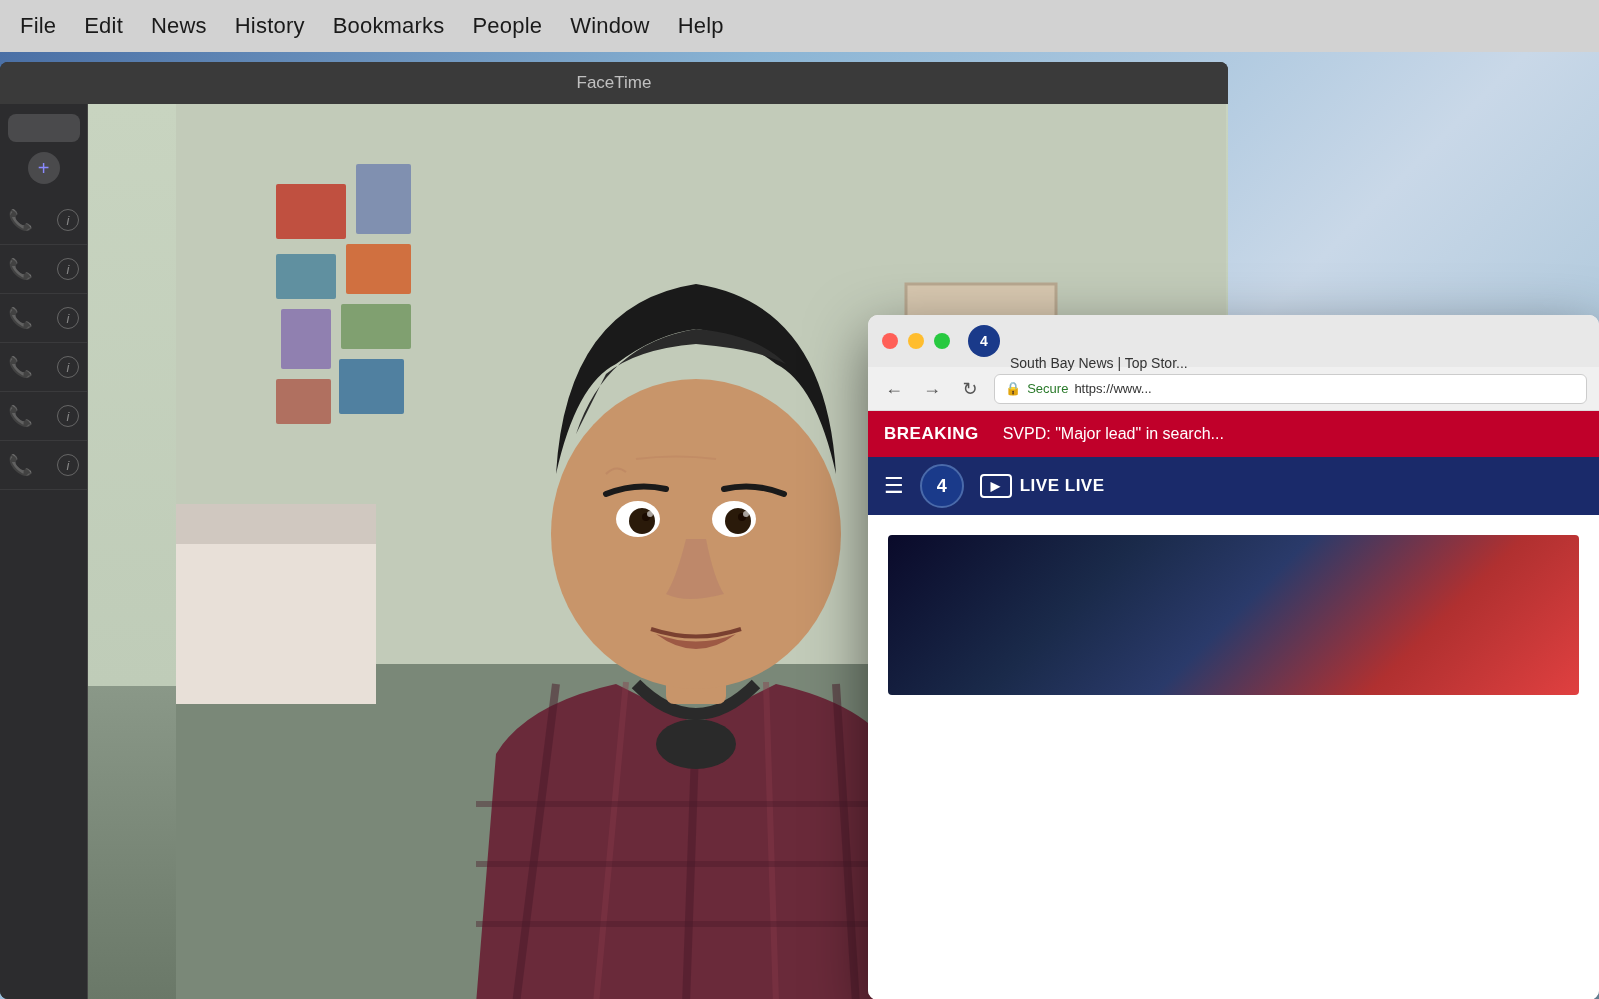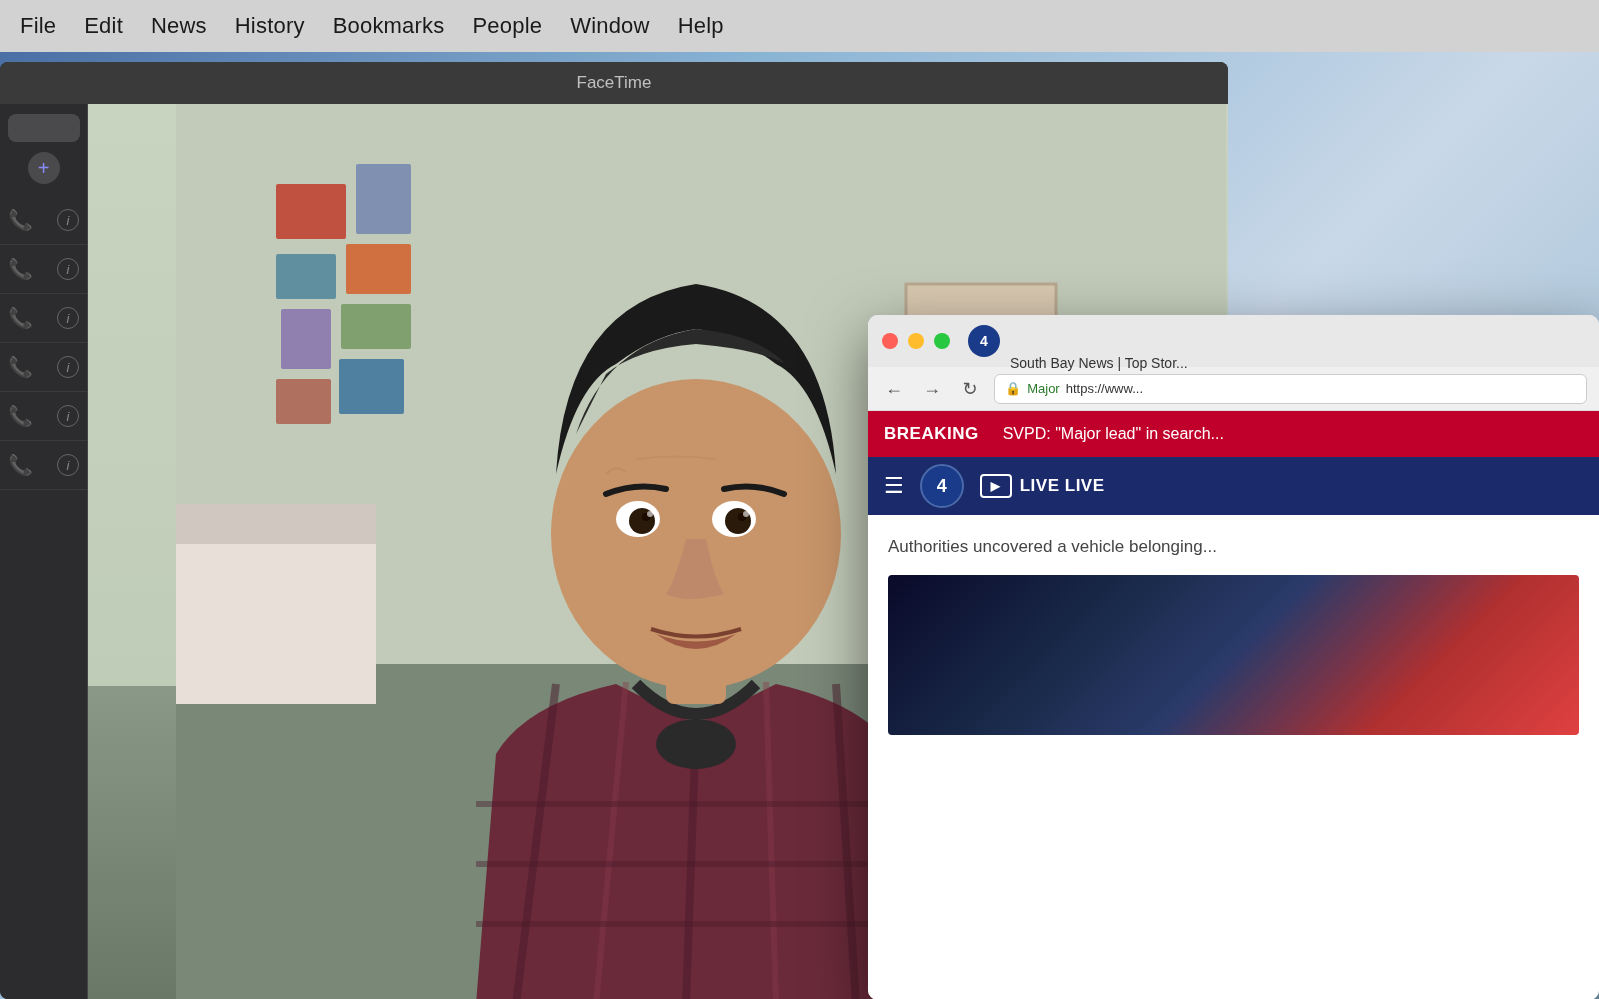--- a/index.html
+++ b/index.html
@@ -537,38 +537,37 @@
     <div class="browser-channel-icon">4</div>
     <span class="browser-tab-title">South Bay News | Top Stor...</span>
   </div>
 
   <div class="browser-nav">
     <div class="nav-btn">←</div>
     <div class="nav-btn">→</div>
     <div class="nav-btn">↻</div>
     <div class="address-bar">
       <span class="lock-icon">🔒</span>
-      <span class="secure-text">Major</span>
+      <span class="secure-text">Secure</span>
       <span class="url-text">https://www...</span>
     </div>
   </div>
 
   <div class="breaking-banner">
     <span class="breaking-label">BREAKING</span>
     <span class="breaking-text">SVPD: "Major lead" in search...</span>
   </div>
 
   <div class="news-nav">
     <span class="hamburger-icon">☰</span>
     <div class="news-logo">4</div>
     <div class="watch-live-btn">
       <div class="play-icon-btn">▶</div>
       <span>LIVE LIVE</span>
     </div>
   </div>
 
   <div class="news-content">
-    <div class="news-subtext">Authorities uncovered a vehicle belonging...</div>
     <div class="news-thumbnail">
       <div class="news-thumbnail-inner"></div>
     </div>
   </div>
 </div>
 
 </body></html>

